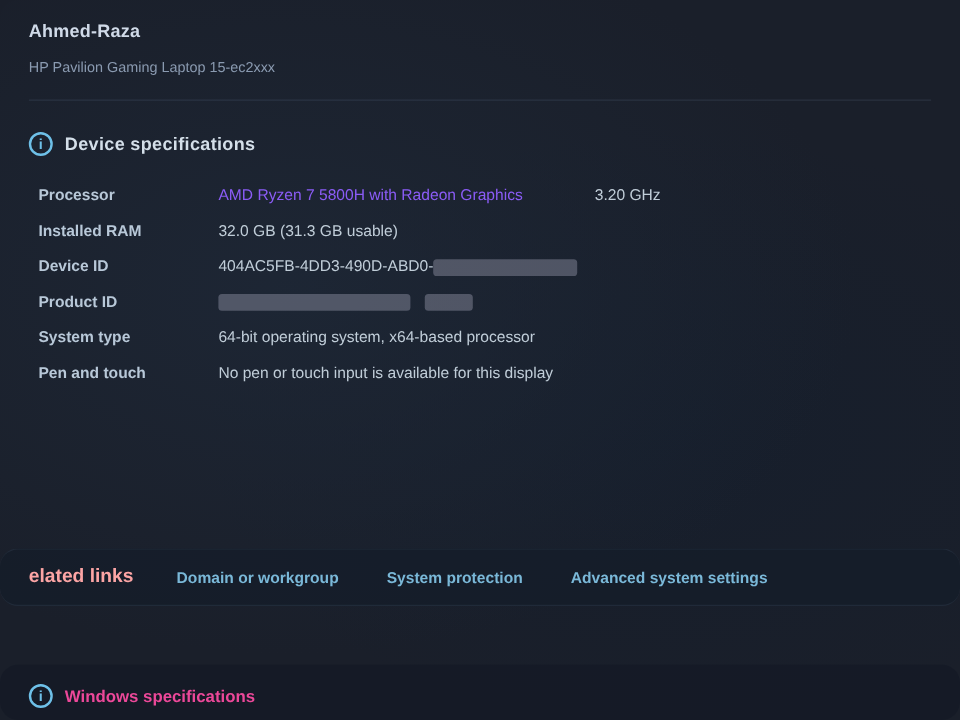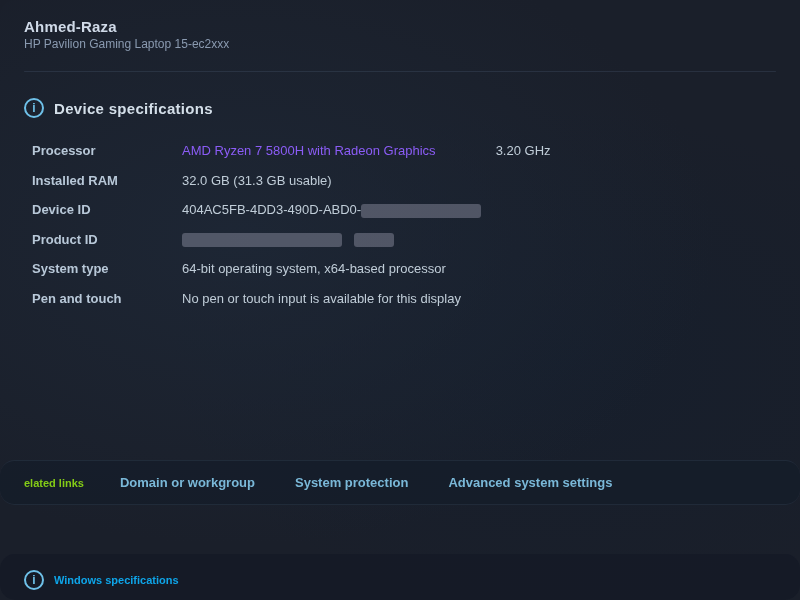--- a/index.html
+++ b/index.html
@@ -48,21 +48,21 @@
     .computer-name {
       font-size: 15px;
       font-weight: 600;
       color: #d0dae8;
       letter-spacing: 0.2px;
     }
 
     .computer-model {
       font-size: 12px;
       color: #8a9ab0;
-      margin-top: 2px;
+      margin-top: 14px;
     }
 
     
     .device-specs-section {
       padding: 16px 24px 0 24px;
     }
 
     .section-header {
       display: flex;
       align-items: center;
@@ -139,23 +139,23 @@
       padding: 14px 0 14px 6px;
       background: rgba(20, 28, 42, 0.7);
       border-top: 1px solid rgba(100, 120, 150, 0.15);
       border-bottom: 1px solid rgba(100, 120, 150, 0.15);
       display: flex;
       align-items: center;
       gap: 0;
     }
 
     .related-links-label {
-      font-size: 11px;
+      font-size: 16px;
       font-weight: 700;
-      color: #84cc16;
+      color: #fca5a5;
       padding: 0 16px 0 18px;
       border-right: none;
     }
 
     .related-link {
       font-size: 13px;
       color: #7ab8d8;
       padding: 0 20px;
       cursor: pointer;
       font-weight: 700;
@@ -172,23 +172,23 @@
       background: rgba(18, 24, 36, 0.6);
     }
 
     .windows-specs-header {
       display: flex;
       align-items: center;
       gap: 10px;
     }
 
     .windows-section-title {
-      font-size: 11px;
+      font-size: 14px;
       font-weight: 600;
-      color: #0ea5e9;
+      color: #ec4899;
     }
 
     
     .divider {
       height: 1px;
       background: rgba(100, 120, 150, 0.2);
       margin: 10px 24px;
     }
 
     .processor-cell {

